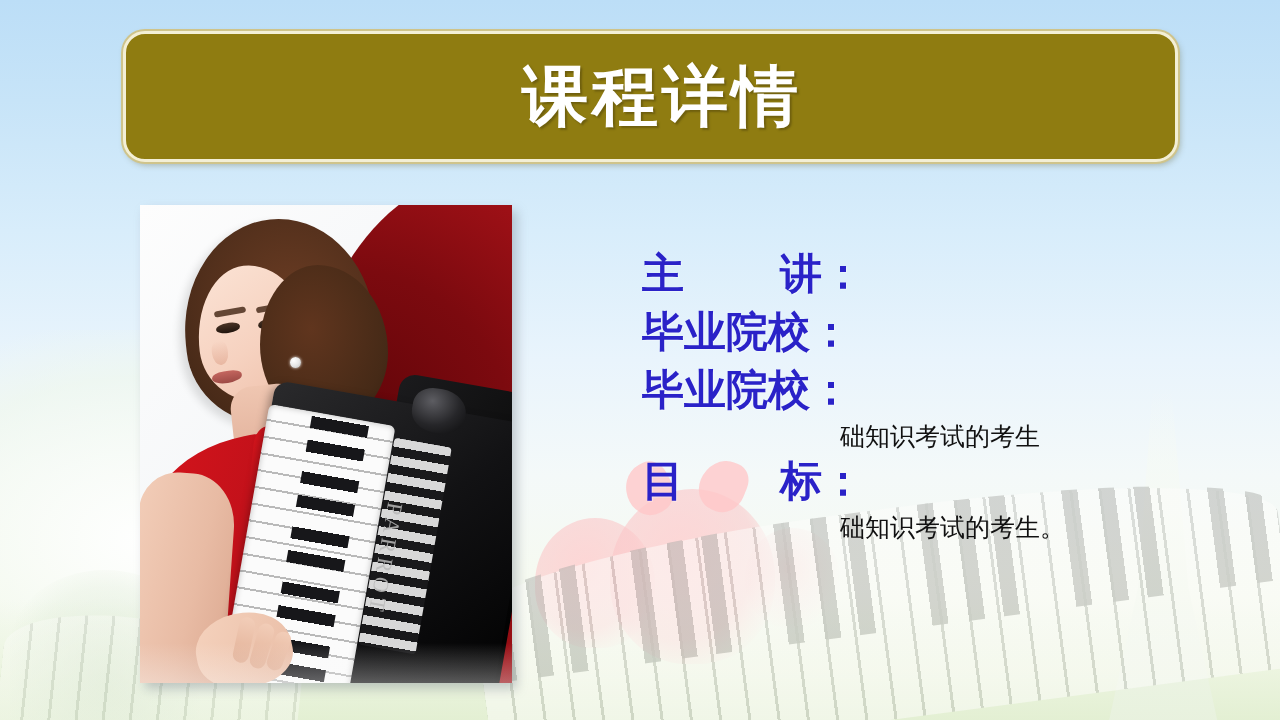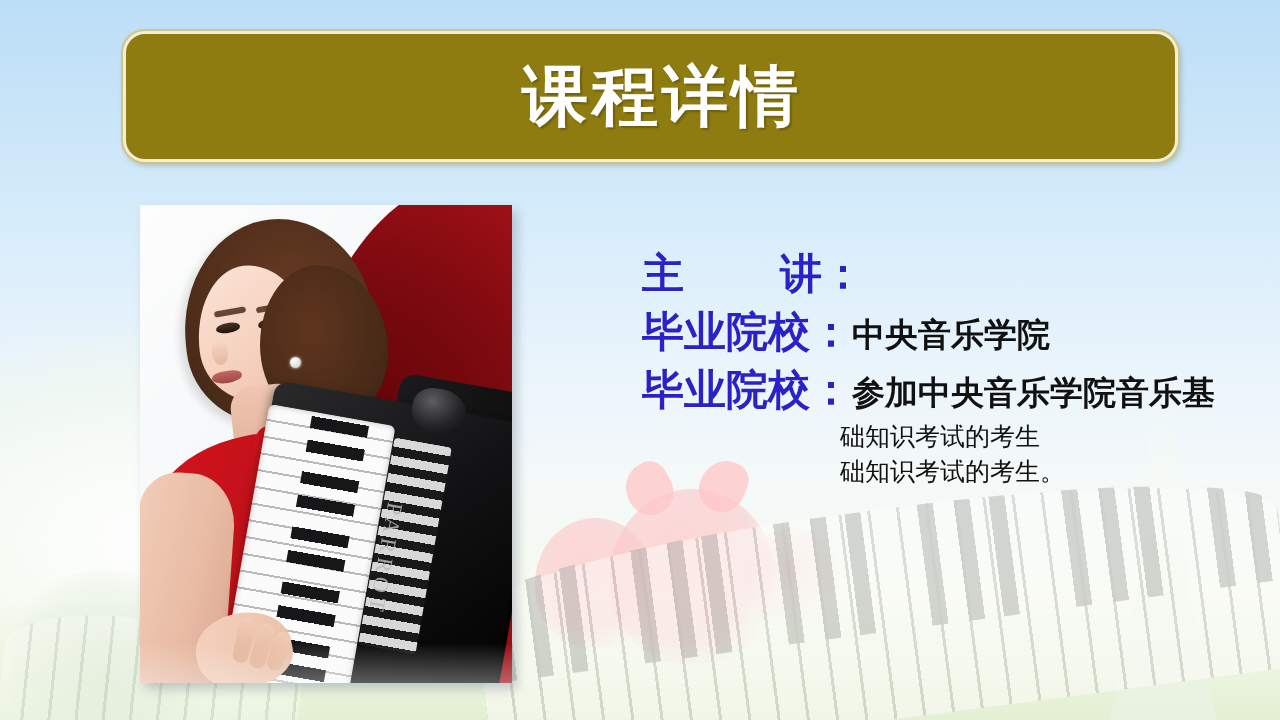--- a/index.html
+++ b/index.html
@@ -492,33 +492,32 @@
 
     <div>
       <div class="info-row">
         <span class="info-label"><span>主</span><span class="gap"></span><span>讲</span><span>：</span></span>
       </div>
     </div>
 
     <div>
       <div class="info-row">
         <span class="info-label"><span>毕业院校</span><span>：</span></span>
-        <span class="info-value">中央音乐学院</span>
       </div>
     </div>
 
     <div>
       <div class="info-row">
         <span class="info-label"><span>毕业院校</span><span>：</span></span>
-        <span class="info-value">参加中央音乐学院音乐基</span>
       </div>
       <div class="info-continuation">础知识考试的考生</div>
     </div>
 
     <div>
       <div class="info-row">
+        <span class="info-label"><span>目</span><span class="gap"></span><span>标</span><span>：</span></span>
       </div>
       <div class="info-continuation">础知识考试的考生。</div>
     </div>
 
   </div>
 
 </div>
 
 </body></html>

